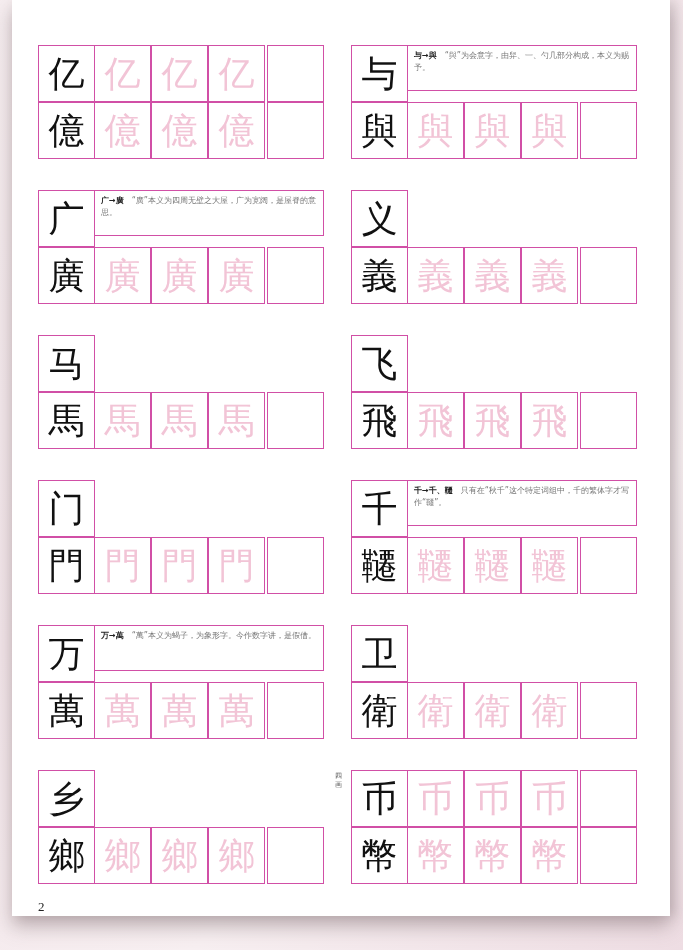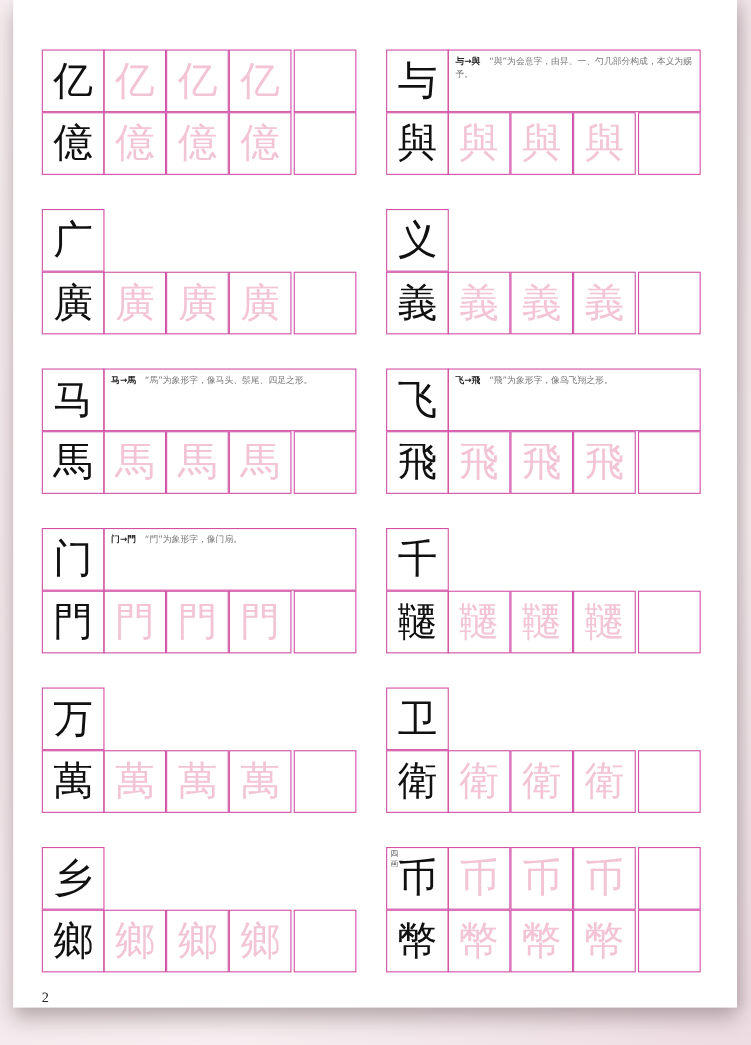--- a/index.html
+++ b/index.html
@@ -19,32 +19,32 @@
   .cell {
     position:absolute; top:0; width:57px; height:57px;
     box-sizing:border-box; border:1.5px solid #d14fa6;
     display:flex; align-items:center; justify-content:center;
     font-family:"DejaVu Serif", serif; font-size:36px; line-height:1;
   }
   .cell.model { color:#111; }
   .cell.trace { color:#f2c4d6; }
   .cell.empty { }
   .note {
-    position:absolute; top:0; left:56px; width:230px; height:57px;
+    position:absolute; top:0; left:56px; width:230px; height:46px;
     box-sizing:border-box; border:1.5px solid #d14fa6;
     padding:4px 6px; font-size:8px; line-height:12px; color:#777;
     font-family:"DejaVu Sans", sans-serif;
   }
   .note .head { color:#222; font-weight:bold; margin-right:8px; }
   .pagenum {
     position:absolute; left:26px; top:899px; font-size:13px; color:#222;
     font-family:"Liberation Serif", serif;
   }
   .stroke-label {
-    position:absolute; left:343px; top:772px; width:9px;
+    position:absolute; left:323px; top:772px; width:9px;
     font-size:7px; line-height:9px; color:#555;
     font-family:"DejaVu Sans", sans-serif;
   }
 </style>
 </head>
 <body>
 
 <div class="page">
 
   <div class="block" style="left:26px;top:45px;">
@@ -74,20 +74,21 @@
       <div class="cell trace" style="left:56px">與</div>
       <div class="cell trace" style="left:113px">與</div>
       <div class="cell trace" style="left:170px">與</div>
       <div class="cell empty" style="left:229px"></div>
     </div>
   </div>
 
   <div class="block" style="left:26px;top:190px;">
     <div class="row top">
       <div class="cell model" style="left:0">广</div>
+      <div class="note"><span class="head">广→廣</span><span>“廣”本义为四周无壁之大屋，广为宽阔，是屋脊的意思。</span></div>
     </div>
     <div class="row bottom">
       <div class="cell model" style="left:0">廣</div>
       <div class="cell trace" style="left:56px">廣</div>
       <div class="cell trace" style="left:113px">廣</div>
       <div class="cell trace" style="left:170px">廣</div>
       <div class="cell empty" style="left:229px"></div>
     </div>
   </div>
 
@@ -100,75 +101,74 @@
       <div class="cell trace" style="left:56px">義</div>
       <div class="cell trace" style="left:113px">義</div>
       <div class="cell trace" style="left:170px">義</div>
       <div class="cell empty" style="left:229px"></div>
     </div>
   </div>
 
   <div class="block" style="left:26px;top:335px;">
     <div class="row top">
       <div class="cell model" style="left:0">马</div>
-      <div class="note"><span class="head">马→馬</span><span>“馬”为象形字，像马头、鬃尾、四足之形。</span></div>
     </div>
     <div class="row bottom">
       <div class="cell model" style="left:0">馬</div>
       <div class="cell trace" style="left:56px">馬</div>
       <div class="cell trace" style="left:113px">馬</div>
       <div class="cell trace" style="left:170px">馬</div>
       <div class="cell empty" style="left:229px"></div>
     </div>
   </div>
 
   <div class="block" style="left:339px;top:335px;">
     <div class="row top">
       <div class="cell model" style="left:0">飞</div>
-      <div class="note"><span class="head">飞→飛</span><span>“飛”为象形字，像鸟飞翔之形。</span></div>
     </div>
     <div class="row bottom">
       <div class="cell model" style="left:0">飛</div>
       <div class="cell trace" style="left:56px">飛</div>
       <div class="cell trace" style="left:113px">飛</div>
       <div class="cell trace" style="left:170px">飛</div>
       <div class="cell empty" style="left:229px"></div>
     </div>
   </div>
 
   <div class="block" style="left:26px;top:480px;">
     <div class="row top">
       <div class="cell model" style="left:0">门</div>
-      <div class="note"><span class="head">门→門</span><span>“門”为象形字，像门扇。</span></div>
     </div>
     <div class="row bottom">
       <div class="cell model" style="left:0">門</div>
       <div class="cell trace" style="left:56px">門</div>
       <div class="cell trace" style="left:113px">門</div>
       <div class="cell trace" style="left:170px">門</div>
       <div class="cell empty" style="left:229px"></div>
     </div>
   </div>
 
   <div class="block" style="left:339px;top:480px;">
     <div class="row top">
       <div class="cell model" style="left:0">千</div>
+      <div class="note"><span class="head">千→千、韆</span><span>只有在“秋千”这个特定词组中，千的繁体字才写作“韆”。</span></div>
     </div>
     <div class="row bottom">
       <div class="cell model" style="left:0">韆</div>
       <div class="cell trace" style="left:56px">韆</div>
       <div class="cell trace" style="left:113px">韆</div>
       <div class="cell trace" style="left:170px">韆</div>
       <div class="cell empty" style="left:229px"></div>
     </div>
   </div>
 
   <div class="block" style="left:26px;top:625px;">
     <div class="row top">
       <div class="cell model" style="left:0">万</div>
+      <div class="note"><span class="head">万→萬</span><span>“萬”本义为蝎子，为象形字。今作数字讲，是假借。</span></div>
     </div>
     <div class="row bottom">
       <div class="cell model" style="left:0">萬</div>
       <div class="cell trace" style="left:56px">萬</div>
       <div class="cell trace" style="left:113px">萬</div>
       <div class="cell trace" style="left:170px">萬</div>
       <div class="cell empty" style="left:229px"></div>
     </div>
   </div>
 

